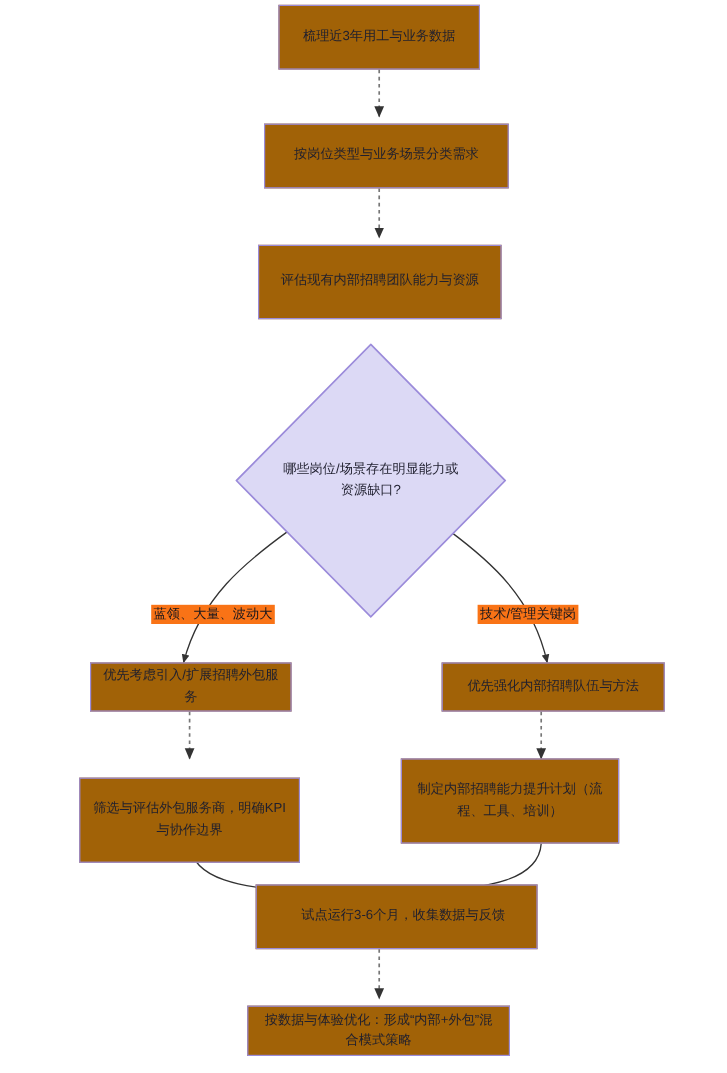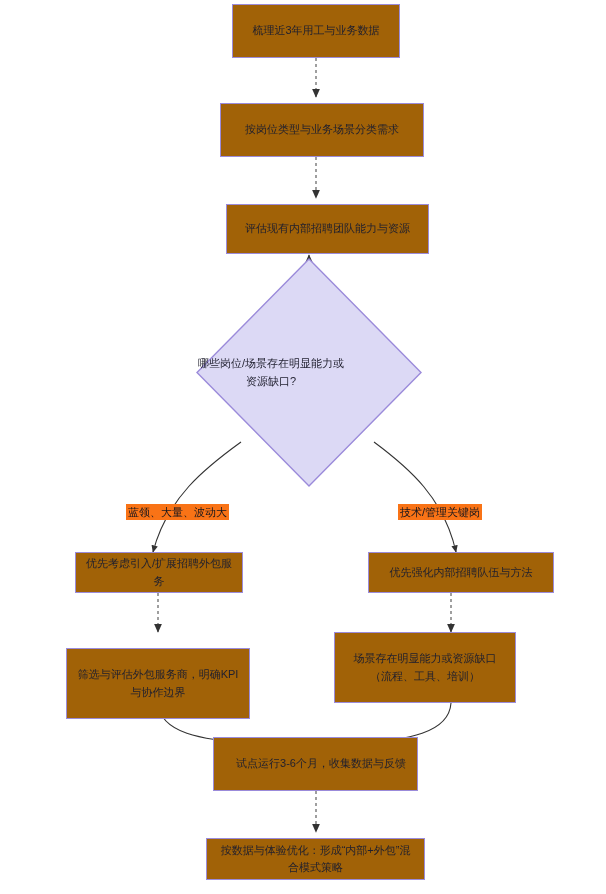--- a/index.html
+++ b/index.html
@@ -32,21 +32,22 @@
     padding: 4px 9px;
   }
   .node .label {
     display: block;
     white-space: pre-line;
   }
   .diamond-wrap {
     position: absolute;
     display: flex;
     align-items: center;
-    justify-content: flex-start;
+    justify-content: center;
+    margin-top: 28px;
   }
   .diamond-shape {
     position: absolute;
     left: 0;
     top: 0;
     width: 100%;
     height: 100%;
   }
   .diamond-text {
     position: relative;
@@ -110,21 +111,21 @@
   </svg>
 
   <div class="node" style="left:232px; top:4px; width:168px; height:54px;">
     <span class="label">梳理近3年用工与业务数据</span>
   </div>
 
   <div class="node" style="left:220px; top:103px; width:204px; height:54px;">
     <span class="label">按岗位类型与业务场景分类需求</span>
   </div>
 
-  <div class="node" style="left:226px; top:204px; width:203px; height:50px;">
+  <div class="node" style="left:215px; top:204px; width:203px; height:62px;">
     <span class="label">评估现有内部招聘团队能力与资源</span>
   </div>
 
   <div class="diamond-wrap" style="left:196px; top:258px; width:226px; height:229px;">
     <svg class="diamond-shape" viewBox="0 0 226 229" preserveAspectRatio="none">
       <polygon points="113,1 225,114.5 113,228 1,114.5" fill="#DCD9F5" stroke="#9B8BDA" stroke-width="1.4"></polygon>
     </svg>
     <div class="diamond-text">哪些岗位/场景存在明显能力或资源缺口?</div>
   </div>
 
@@ -138,24 +139,24 @@
 
   <div class="node" style="left:66px; top:632px; width:184px; height:71px;margin-top:16px;">
     <span class="label">筛选与评估外包服务商，明确KPI与协作边界</span>
   </div>
 
   <div class="node" style="left:368px; top:552px; width:186px; height:41px;">
     <span class="label">优先强化内部招聘队伍与方法</span>
   </div>
 
   <div class="node" style="left:334px; top:632px; width:182px; height:71px;">
-    <span class="label">场景存在明显能力或资源缺口（流程、工具、培训）</span>
+    <span class="label">制定内部招聘能力提升计划（流程、工具、培训）</span>
   </div>
 
-  <div class="node" style="left:213px; top:737px; width:205px; height:54px;padding-left:20px;">
+  <div class="node" style="left:213px; top:737px; width:235px; height:54px;padding-left:20px;">
     <span class="label">试点运行3-6个月，收集数据与反馈</span>
   </div>
 
   <div class="node" style="left:206px; top:838px; width:219px; height:42px;">
     <span class="label">按数据与体验优化：形成“内部+外包”混合模式策略</span>
   </div>
 
 </div>
 
 </body></html>

